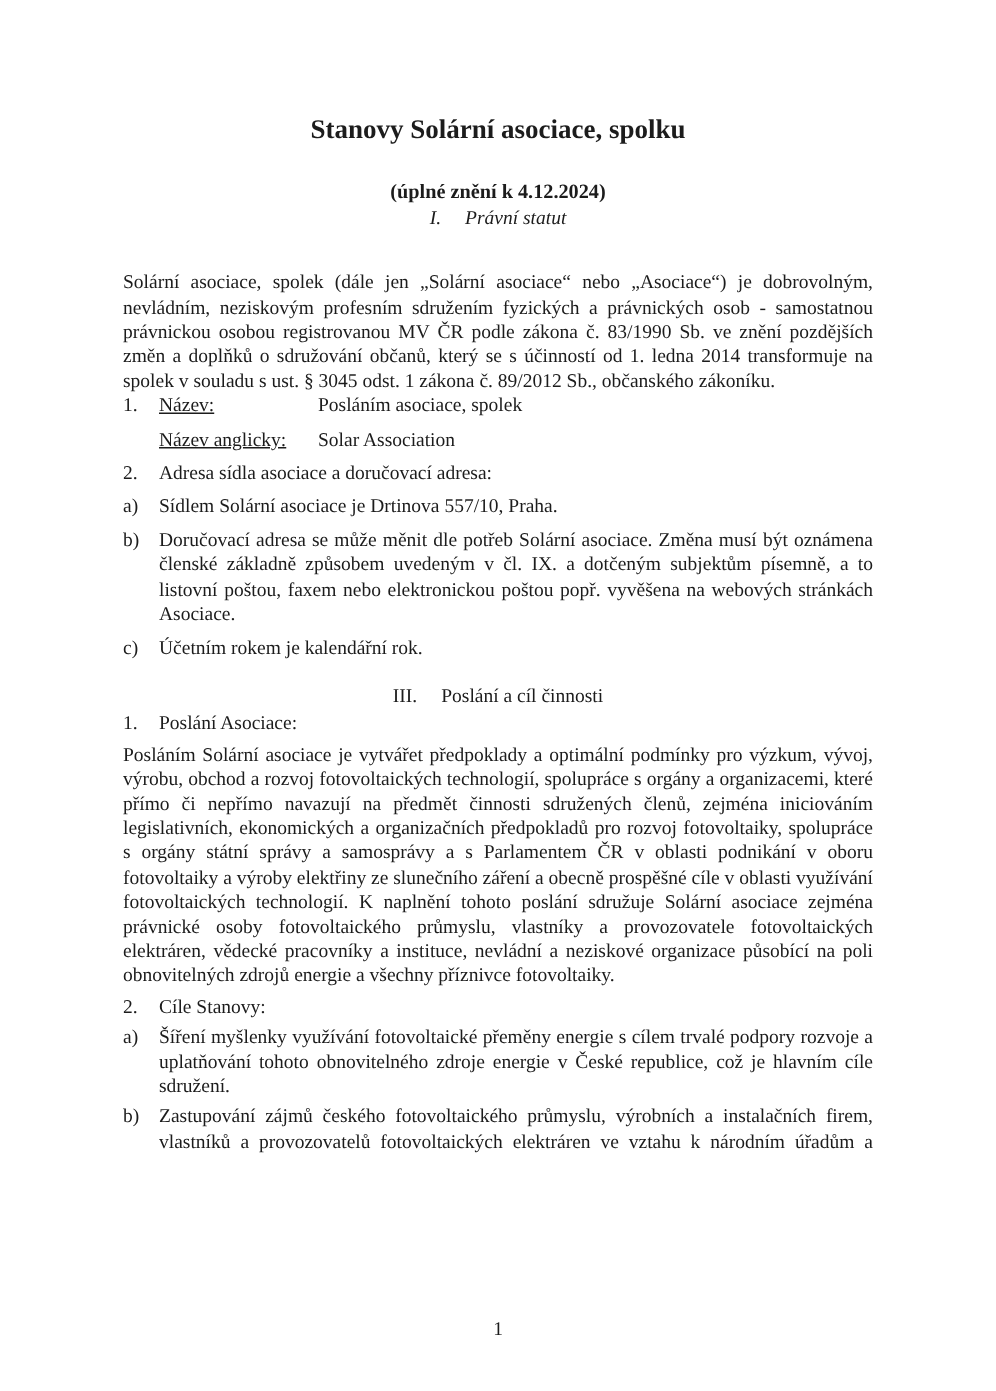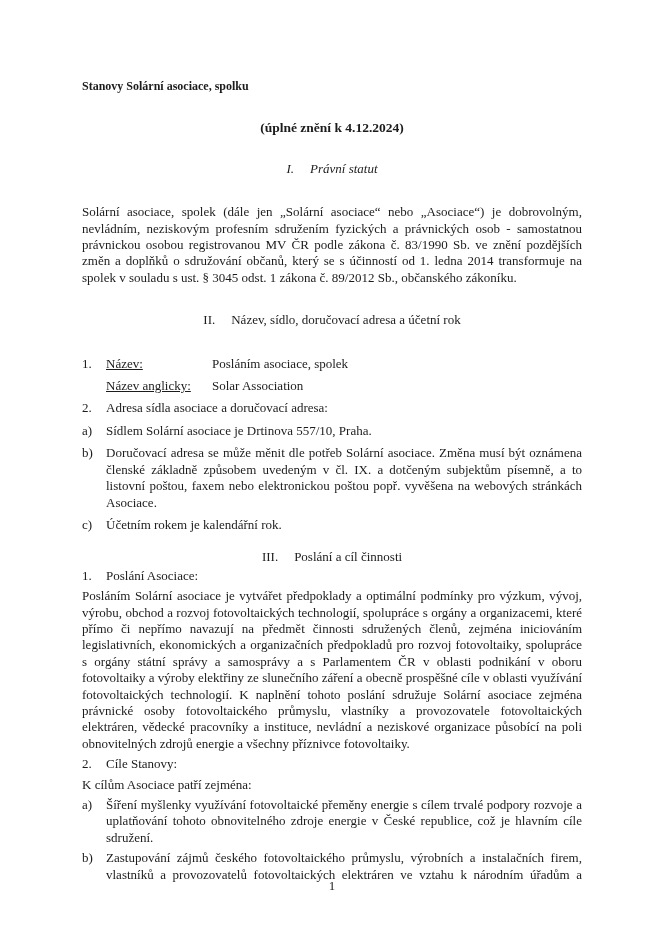--- a/index.html
+++ b/index.html
@@ -17,30 +17,29 @@
     background: #ffffff;
     overflow: hidden;
     font-family: "Liberation Serif", "DejaVu Serif", serif;
     font-size: 13px;
     line-height: 16.4px;
     color: #1c1c1c;
   }
   p { margin: 0; }
 
   .title {
-    font-size: 12px;
+    font-size: 18px;
     font-weight: bold;
-    text-align: left;
+    text-align: center;
     margin-bottom: 26px;
   }
   .subtitle {
     font-size: 13.5px;
     font-weight: bold;
     text-align: center;
-    margin-bottom: 24px;
   }
   .heading { text-align: center; }
   .heading .numeral { margin-right: 16px; }
   .h-one   { margin-bottom: 27px; font-style: italic; }
   .h-two   { margin-top: 26px; margin-bottom: 27px; }
   .h-three { margin-top: 16px; margin-bottom: 2px; text-align: center; }
 
   .para { text-align: justify; }
   .para-mission { margin-bottom: 4px; }
 
@@ -66,21 +65,20 @@
 
 <div class="page">
 
   <p class="title">Stanovy Solární asociace, spolku</p>
   <p class="subtitle">(úplné znění k 4.12.2024)</p>
 
   <p class="heading h-one"><span class="numeral">I.</span><span>Právní statut</span></p>
 
   <p class="para">Solární asociace, spolek (dále jen „Solární asociace“ nebo „Asociace“) je dobrovolným, nevládním, neziskovým profesním sdružením fyzických a právnických osob - samostatnou právnickou osobou registrovanou MV ČR podle zákona č. 83/1990 Sb. ve znění pozdějších změn a doplňků o sdružování občanů, který se s účinností od 1. ledna 2014 transformuje na spolek v souladu s ust. § 3045 odst. 1 zákona č. 89/2012 Sb., občanského zákoníku.</p>
 
-  <p class="heading h-two"><span class="numeral">II.</span><span>Název, sídlo, doručovací adresa a účetní rok</span></p>
 
   <div class="li">
     <span class="marker">1.</span>
     <div class="li-body"><span class="label-col">Název:</span><span>Posláním asociace, spolek</span></div>
   </div>
 
   <div class="li">
     <span class="marker"></span>
     <div class="li-body"><span class="label-col">Název anglicky:</span><span>Solar Association</span></div>
   </div>
@@ -112,21 +110,20 @@
     <div class="li-body">Poslání Asociace:</div>
   </div>
 
   <p class="para para-mission">Posláním Solární asociace je vytvářet předpoklady a optimální podmínky pro výzkum, vývoj, výrobu, obchod a rozvoj fotovoltaických technologií, spolupráce s orgány a organizacemi, které přímo či nepřímo navazují na předmět činnosti sdružených členů, zejména iniciováním legislativních, ekonomických a organizačních předpokladů pro rozvoj fotovoltaiky, spolupráce s orgány státní správy a samosprávy a s Parlamentem ČR v oblasti podnikání v oboru fotovoltaiky a výroby elektřiny ze slunečního záření a obecně prospěšné cíle v oblasti využívání fotovoltaických technologií. K naplnění tohoto poslání sdružuje Solární asociace zejména právnické osoby fotovoltaického průmyslu, vlastníky a provozovatele fotovoltaických elektráren, vědecké pracovníky a instituce, nevládní a neziskové organizace působící na poli obnovitelných zdrojů energie a všechny příznivce fotovoltaiky.</p>
 
   <div class="li li-tight">
     <span class="marker">2.</span>
     <div class="li-body">Cíle Stanovy:</div>
   </div>
 
-  <p class="goals-intro">K cílům Asociace patří zejména:</p>
 
   <div class="li li-tight">
     <span class="marker">a)</span>
     <div class="li-body">Šíření myšlenky využívání fotovoltaické přeměny energie s cílem trvalé podpory rozvoje a uplatňování tohoto obnovitelného zdroje energie v České republice, což je hlavním cíle sdružení.</div>
   </div>
 
   <div class="li li-tight justify-last">
     <span class="marker">b)</span>
     <div class="li-body">Zastupování zájmů českého fotovoltaického průmyslu, výrobních a instalačních firem, vlastníků a provozovatelů fotovoltaických elektráren ve vztahu k národním úřadům a</div>
   </div>

